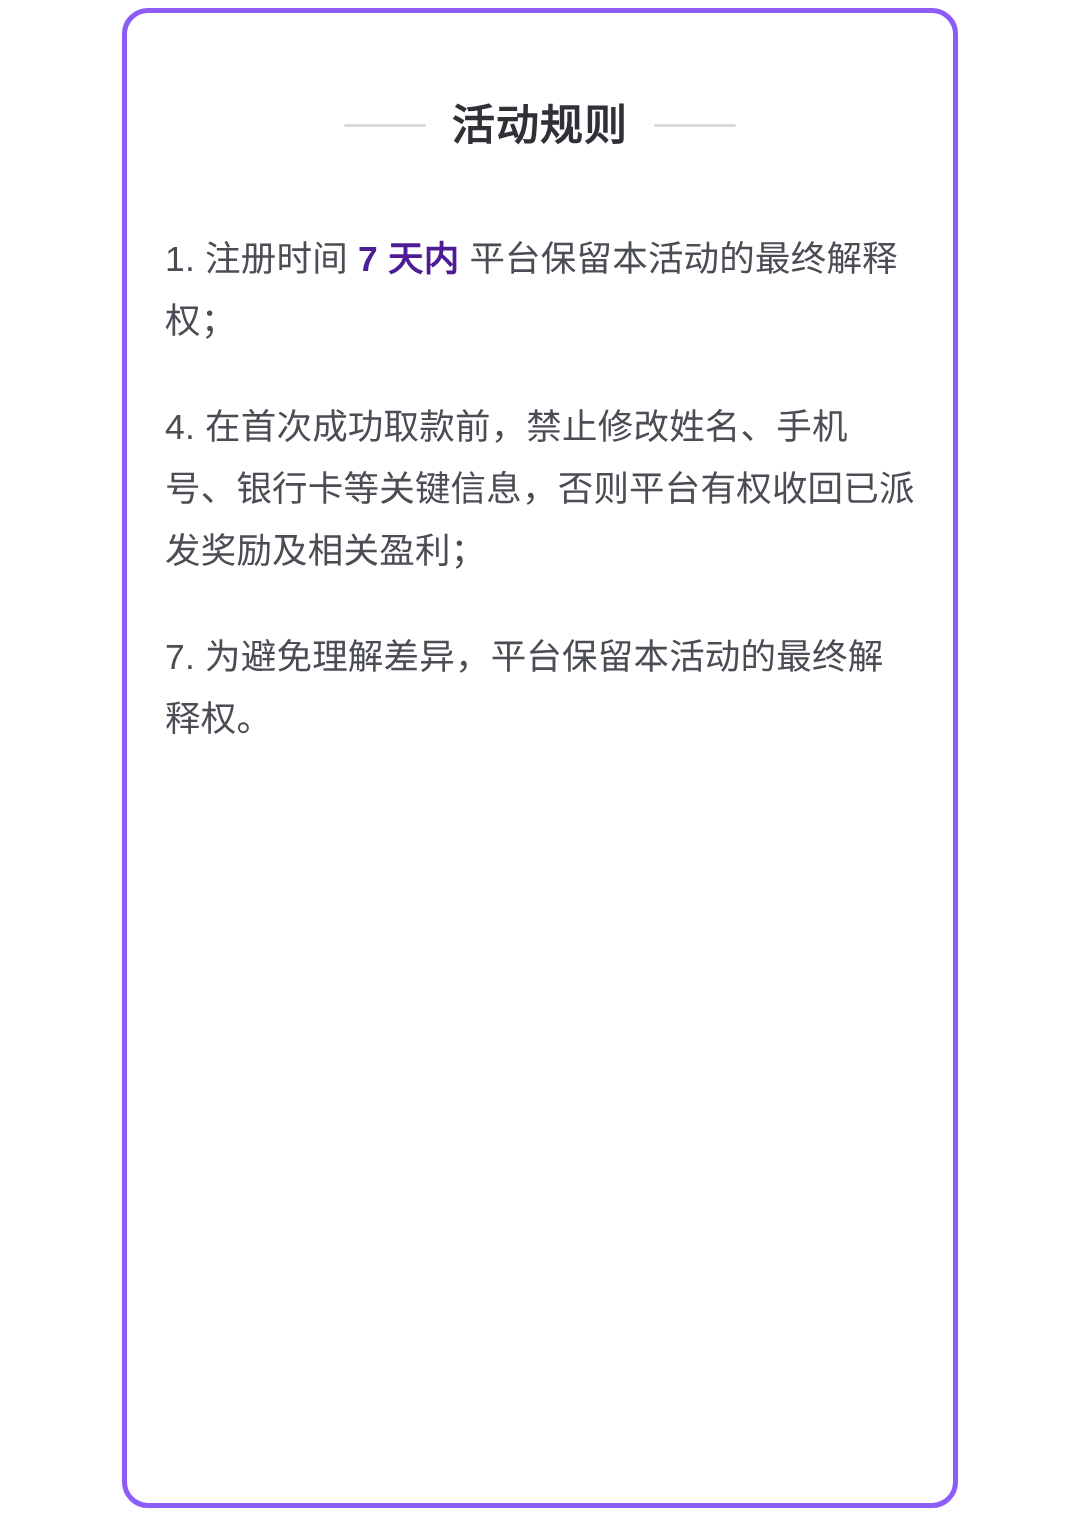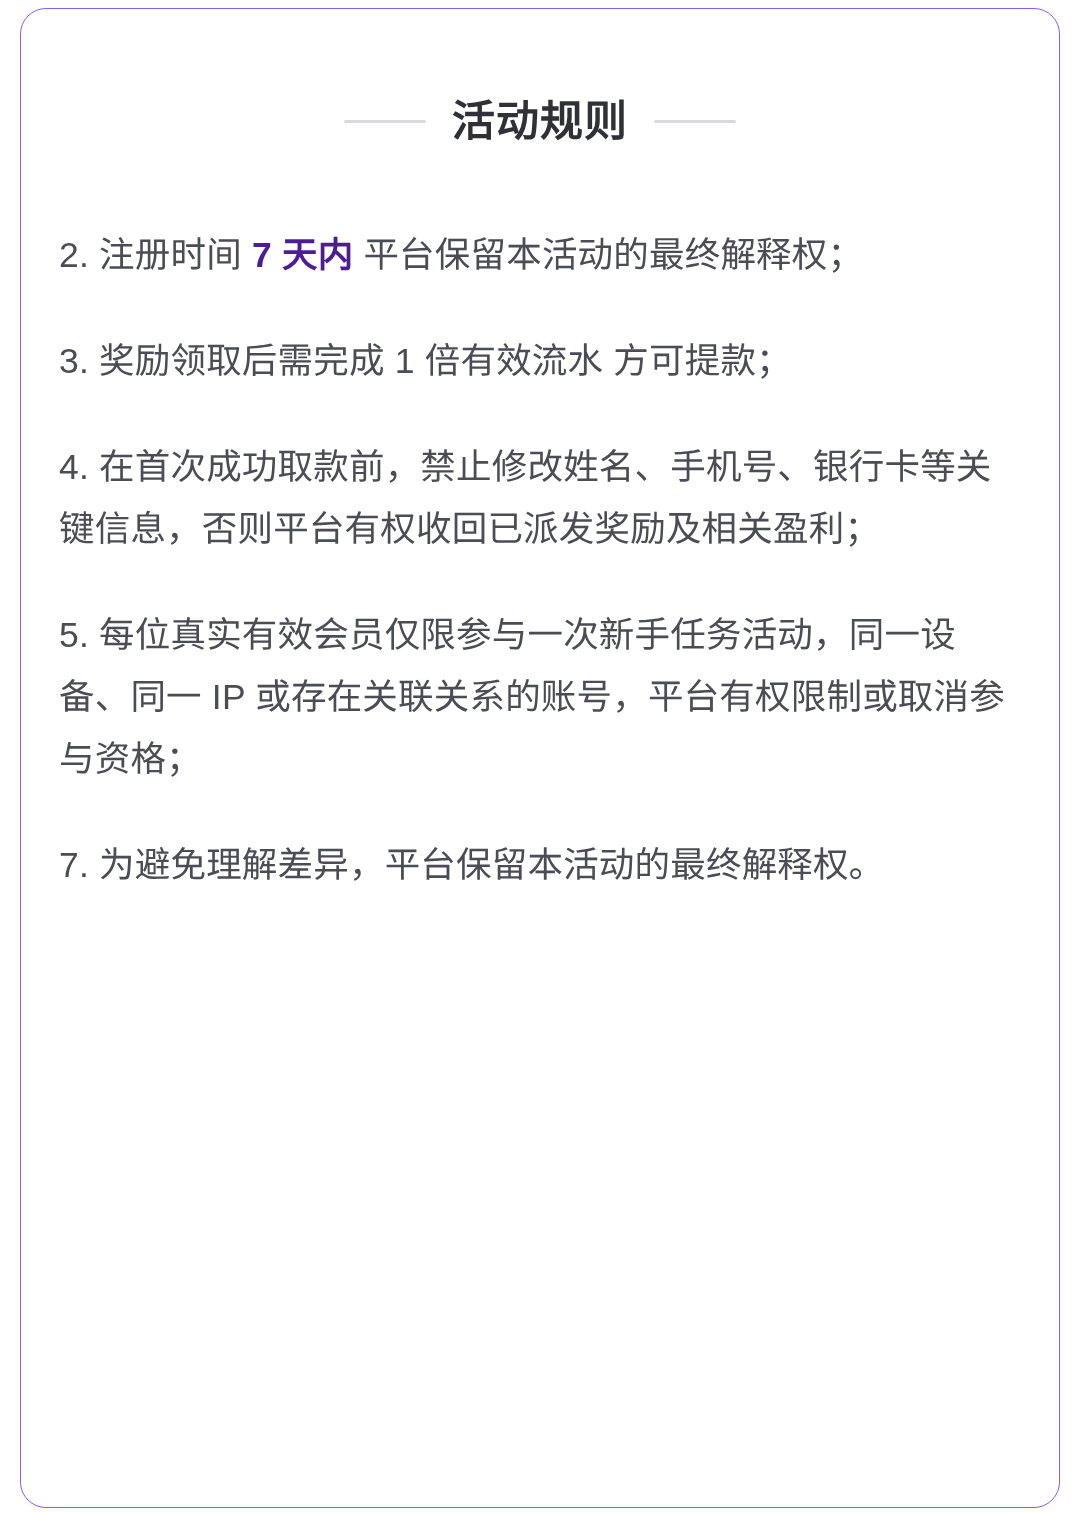--- a/index.html
+++ b/index.html
@@ -10,25 +10,25 @@
   body {
     width: 1080px;
     height: 1513px;
     font-family: "Liberation Sans", "DejaVu Sans", sans-serif;
     overflow: hidden;
   }
 
   .card {
     position: relative;
     box-sizing: border-box;
-    width: 1040px;
+    width: 836px;
     margin: 8px auto 0 auto;
     min-height: 1500px;
     background: #ffffff;
-    border: 1px solid #8b5cf6;
+    border: 5px solid #8b5cf6;
     border-radius: 26px;
     box-shadow: 0 1px 4px rgba(0,0,0,0.04);
     padding: 0 38px 40px 38px;
   }
 
   .title-wrap {
     display: flex;
     align-items: center;
     justify-content: center;
     gap: 26px;
@@ -76,26 +76,24 @@
 
 <div class="card">
 
   <div class="title-wrap">
     <span class="title-rule"></span>
     <h1 class="title-text">活动规则</h1>
     <span class="title-rule"></span>
   </div>
 
   <div class="rules">
-    <p class="rule"><span>2. 注册时间 </span><b>7 天内</b><span> 平台保留本活动的最终解释权；</span></p>
+    <p class="rule"><span>1. 注册时间 </span><b>7 天内</b><span> 平台保留本活动的最终解释权；</span></p>
 
 
-    <p class="rule"><span>3. 奖励领取后需完成 1 倍有效流水 方可提款；</span></p>
 
     <p class="rule"><span>4. 在首次成功取款前，禁止修改姓名、手机号、银行卡等关键信息，否则平台有权收回已派发奖励及相关盈利；</span></p>
 
-    <p class="rule"><span>5. 每位真实有效会员仅限参与一次新手任务活动，同一设备、同一 IP 或存在关联关系的账号，平台有权限制或取消参与资格；</span></p>
 
 
     <p class="rule"><span>7. 为避免理解差异，平台保留本活动的最终解释权。</span></p>
   </div>
 
 </div>
 
 </body></html>

